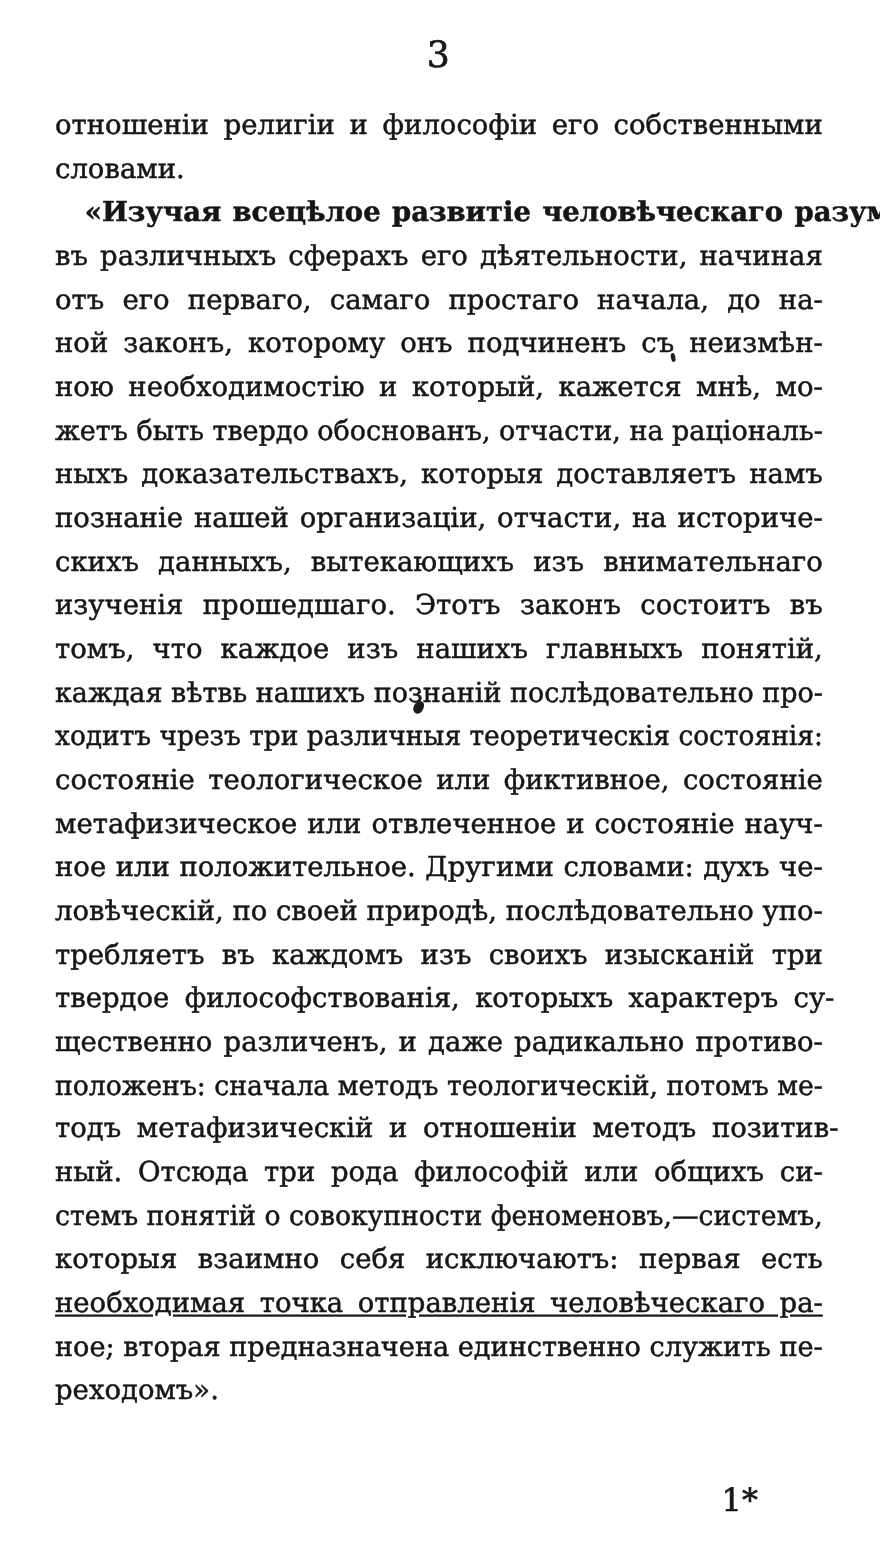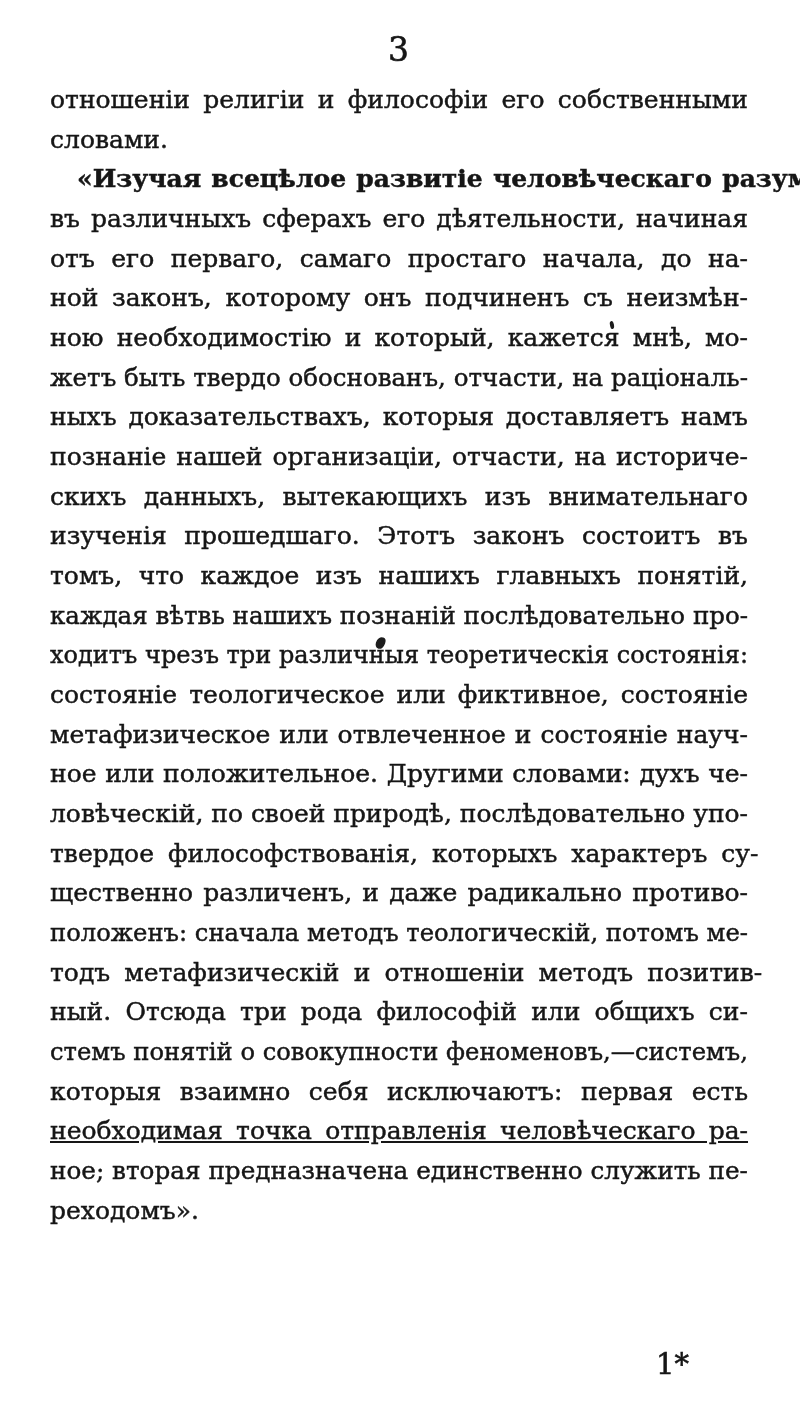--- a/index.html
+++ b/index.html
@@ -12,21 +12,21 @@
     color:#161616;
   }
   .page{position:absolute;inset:0;background:#ffffff;}
   .page-number{
     position:absolute;top:33px;left:0;width:797px;
     text-align:center;
     font-size:33px;line-height:33px;
     -webkit-text-stroke:0.6px currentColor;
   }
   .text-block{
-    position:absolute;left:50px;top:80px;width:698px;
+    position:absolute;left:50px;top:94px;width:698px;
   }
   .line{
     height:39.68px;line-height:39.68px;
     font-size:25px;
     white-space:nowrap;
     -webkit-text-stroke:0.45px currentColor;
   }
   .lt{display:inline;}
   .signature{
     position:absolute;left:656px;top:1350px;
@@ -64,20 +64,21 @@
       <div class="line"><span class="lt" style="word-spacing: 1.94px;">познаніе нашей организаціи, отчасти, на историче-</span></div>
       <div class="line"><span class="lt" style="word-spacing: 9.46px;">скихъ данныхъ, вытекающихъ изъ внимательнаго</span></div>
       <div class="line"><span class="lt" style="word-spacing: 9.65px;">изученія прошедшаго. Этотъ законъ состоитъ въ</span></div>
       <div class="line"><span class="lt" style="word-spacing: 8.53px;">томъ, что каждое изъ нашихъ главныхъ понятій,</span></div>
       <div class="line"><span class="lt" style="display: inline-block; transform-origin: 0px 50%; transform: scaleX(0.9806);">каждая вѣтвь нашихъ познаній послѣдовательно про-</span></div>
       <div class="line"><span class="lt" style="display: inline-block; transform-origin: 0px 50%; transform: scaleX(0.9611);">ходитъ чрезъ три различныя теоретическія состоянія:</span></div>
       <div class="line"><span class="lt" style="word-spacing: 4.16px;">состояніе теологическое или фиктивное, состояніе</span></div>
       <div class="line"><span class="lt" style="word-spacing: 1.11px;">метафизическое или отвлеченное и состояніе науч-</span></div>
       <div class="line"><span class="lt" style="word-spacing: 0.75px;">ное или положительное. Другими словами: духъ че-</span></div>
       <div class="line"><span class="lt" style="display: inline-block; transform-origin: 0px 50%; transform: scaleX(0.9982);">ловѣческій, по своей природѣ, послѣдовательно упо-</span></div>
+      <div class="line"><span class="lt" style="word-spacing: 7.77px;">требляетъ въ каждомъ изъ своихъ изысканій три</span></div>
       <div class="line"><span class="lt" style="word-spacing: 6px;">твердое философствованія, которыхъ характеръ су-</span></div>
       <div class="line"><span class="lt" style="word-spacing: 2.2px;">щественно различенъ, и даже радикально противо-</span></div>
       <div class="line"><span class="lt" style="display: inline-block; transform-origin: 0px 50%; transform: scaleX(0.9695);">положенъ: сначала методъ теологическій, потомъ ме-</span></div>
       <div class="line"><span class="lt" style="word-spacing: 6.23px;">тодъ метафизическій и отношеніи методъ позитив-</span></div>
       <div class="line"><span class="lt" style="word-spacing: 6.31px;">ный. Отсюда три рода философій или общихъ си-</span></div>
       <div class="line"><span class="lt" style="display: inline-block; transform-origin: 0px 50%; transform: scaleX(0.9689);">стемъ понятій о совокупности феноменовъ,—системъ,</span></div>
       <div class="line"><span class="lt" style="word-spacing: 10.65px;">которыя взаимно себя исключаютъ: первая есть</span></div>
       <div class="line"><span class="lt" style="word-spacing: 5.25px; text-decoration: underline;">необходимая точка отправленія человѣческаго ра-</span></div>
       <div class="line"><span class="lt" style="display: inline-block; transform-origin: 0px 50%; transform: scaleX(0.9872);">ное; вторая предназначена единственно служить пе-</span></div>
       <div class="line"><span class="lt">реходомъ».</span></div>

